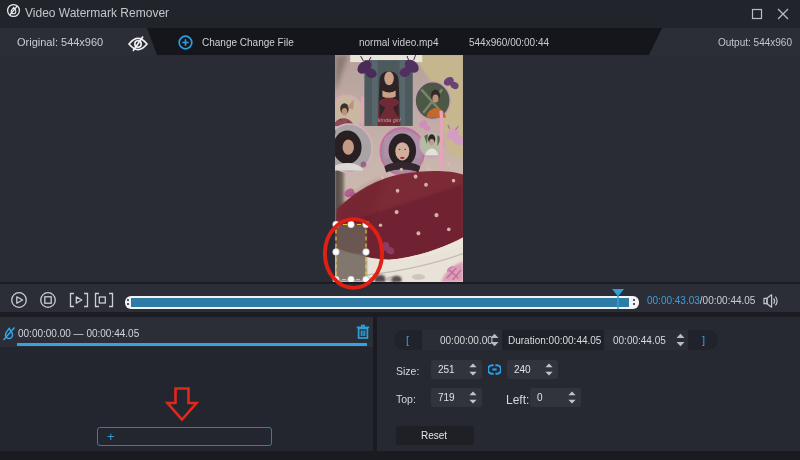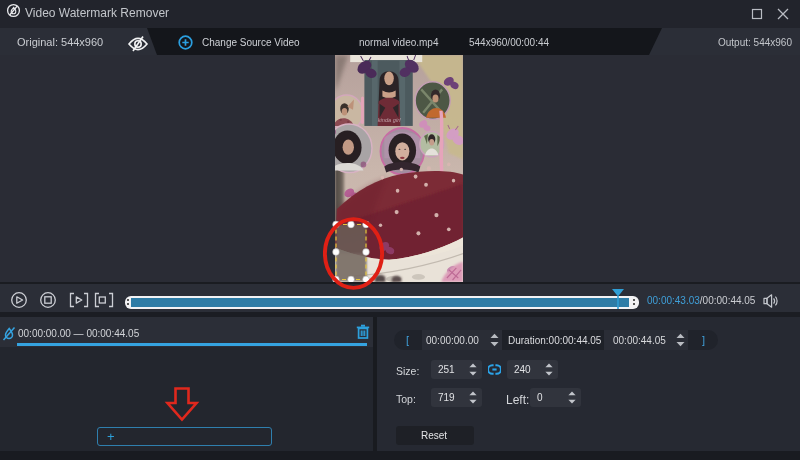--- a/index.html
+++ b/index.html
@@ -35,21 +35,21 @@
   <svg class="abs" style="left:127px;top:34px;" width="22" height="19" viewBox="0 0 22 19">
     <path d="M2 10 C5.6 5.7 8.3 4.4 11 4.4 C13.7 4.4 16.4 5.7 20 10 C16.4 14.3 13.7 15.6 11 15.6 C8.3 15.6 5.6 14.3 2 10 Z" fill="none" stroke="#f2f3f4" stroke-width="1.6"></path>
     <circle cx="11" cy="10" r="3.2" fill="none" stroke="#f2f3f4" stroke-width="1.6"></circle>
     <line x1="6" y1="17" x2="16" y2="2.5" stroke="#f2f3f4" stroke-width="1.6"></line>
   </svg>
 
   <svg class="abs" style="left:178px;top:35px;" width="15" height="15" viewBox="0 0 15 15">
     <circle cx="7.5" cy="7.5" r="6.3" fill="none" stroke="#2b9fe0" stroke-width="1.7"></circle>
     <path d="M7.5 4.3 V10.7 M4.3 7.5 H10.7" stroke="#2b9fe0" stroke-width="1.7"></path>
   </svg>
-  <div class="abs txt" style="left:202px;top:37px;color:#ced1d6;">Change Source Video</div>
+  <div class="abs txt" style="left:202px;top:37px;color:#ced1d6;">Change Change File</div>
   <div class="abs txt" style="left:359px;top:37px;color:#c9ccd1;">normal video.mp4</div>
   <div class="abs txt" style="left:469px;top:37px;color:#c9ccd1;">544x960/00:00:44</div>
   <div class="abs txt" style="left:718px;top:37px;color:#c2c5ca;">Output: 544x960</div>
 
   <div class="abs" style="left:0;top:55px;width:800px;height:227px;background:#2a2c35;"></div>
 
   <svg class="abs" style="left:335px;top:55px;filter:blur(0.4px);" width="128" height="227" viewBox="0 0 135 224" preserveAspectRatio="none">
     <defs>
       <linearGradient id="wall" x1="0" y1="0" x2="0" y2="1">
         <stop offset="0" stop-color="#b5a09b"></stop>
@@ -299,21 +299,21 @@
   <div class="abs" style="left:97px;top:427px;width:175px;height:19px;border:1px solid #2f7fae;border-radius:3px;"></div>
   <div class="abs txt" style="left:107px;top:429px;color:#2d9fd8;font-size:13px;">+</div>
 
   <div class="abs" style="left:373px;top:317px;width:4px;height:134px;background:#191b20;"></div>
 
   <div class="abs" style="left:377px;top:317px;width:423px;height:134px;background:#262932;"></div>
 
   <div class="abs" style="left:394px;top:330px;width:324px;height:20px;background:#20232b;border-radius:10px;"></div>
   <div class="abs txt" style="left:406px;top:334px;color:#3f9fd9;font-size:11px;">[</div>
   <div class="abs" style="left:422px;top:330px;width:80px;height:20px;background:#2a2d36;"></div>
-  <div class="abs txt" style="left:426px;top:335px;color:#d8d9dc;text-align:right;">00:00:00.00</div>
+  <div class="abs txt" style="left:440px;top:335px;color:#d8d9dc;text-align:right;">00:00:00.00</div>
   <svg class="abs" style="left:489px;top:333px;" width="11" height="14" viewBox="0 0 11 14">
     <path d="M1.5 5 L5.5 0.8 L9.5 5 Z" fill="#b9bcc2"></path>
     <path d="M1.5 9 L5.5 13.2 L9.5 9 Z" fill="#b9bcc2"></path>
   </svg>
   <div class="abs" style="left:502px;top:330px;width:102px;height:20px;background:#1e2128;"></div>
   <div class="abs txt" style="left:508px;top:335px;color:#dcdde0;">Duration:00:00:44.05</div>
   <div class="abs" style="left:604px;top:330px;width:84px;height:20px;background:#2a2d36;"></div>
   <div class="abs txt" style="left:613px;top:335px;color:#d8d9dc;">00:00:44.05</div>
   <svg class="abs" style="left:675px;top:333px;" width="11" height="14" viewBox="0 0 11 14">
     <path d="M1.5 5 L5.5 0.8 L9.5 5 Z" fill="#b9bcc2"></path>

